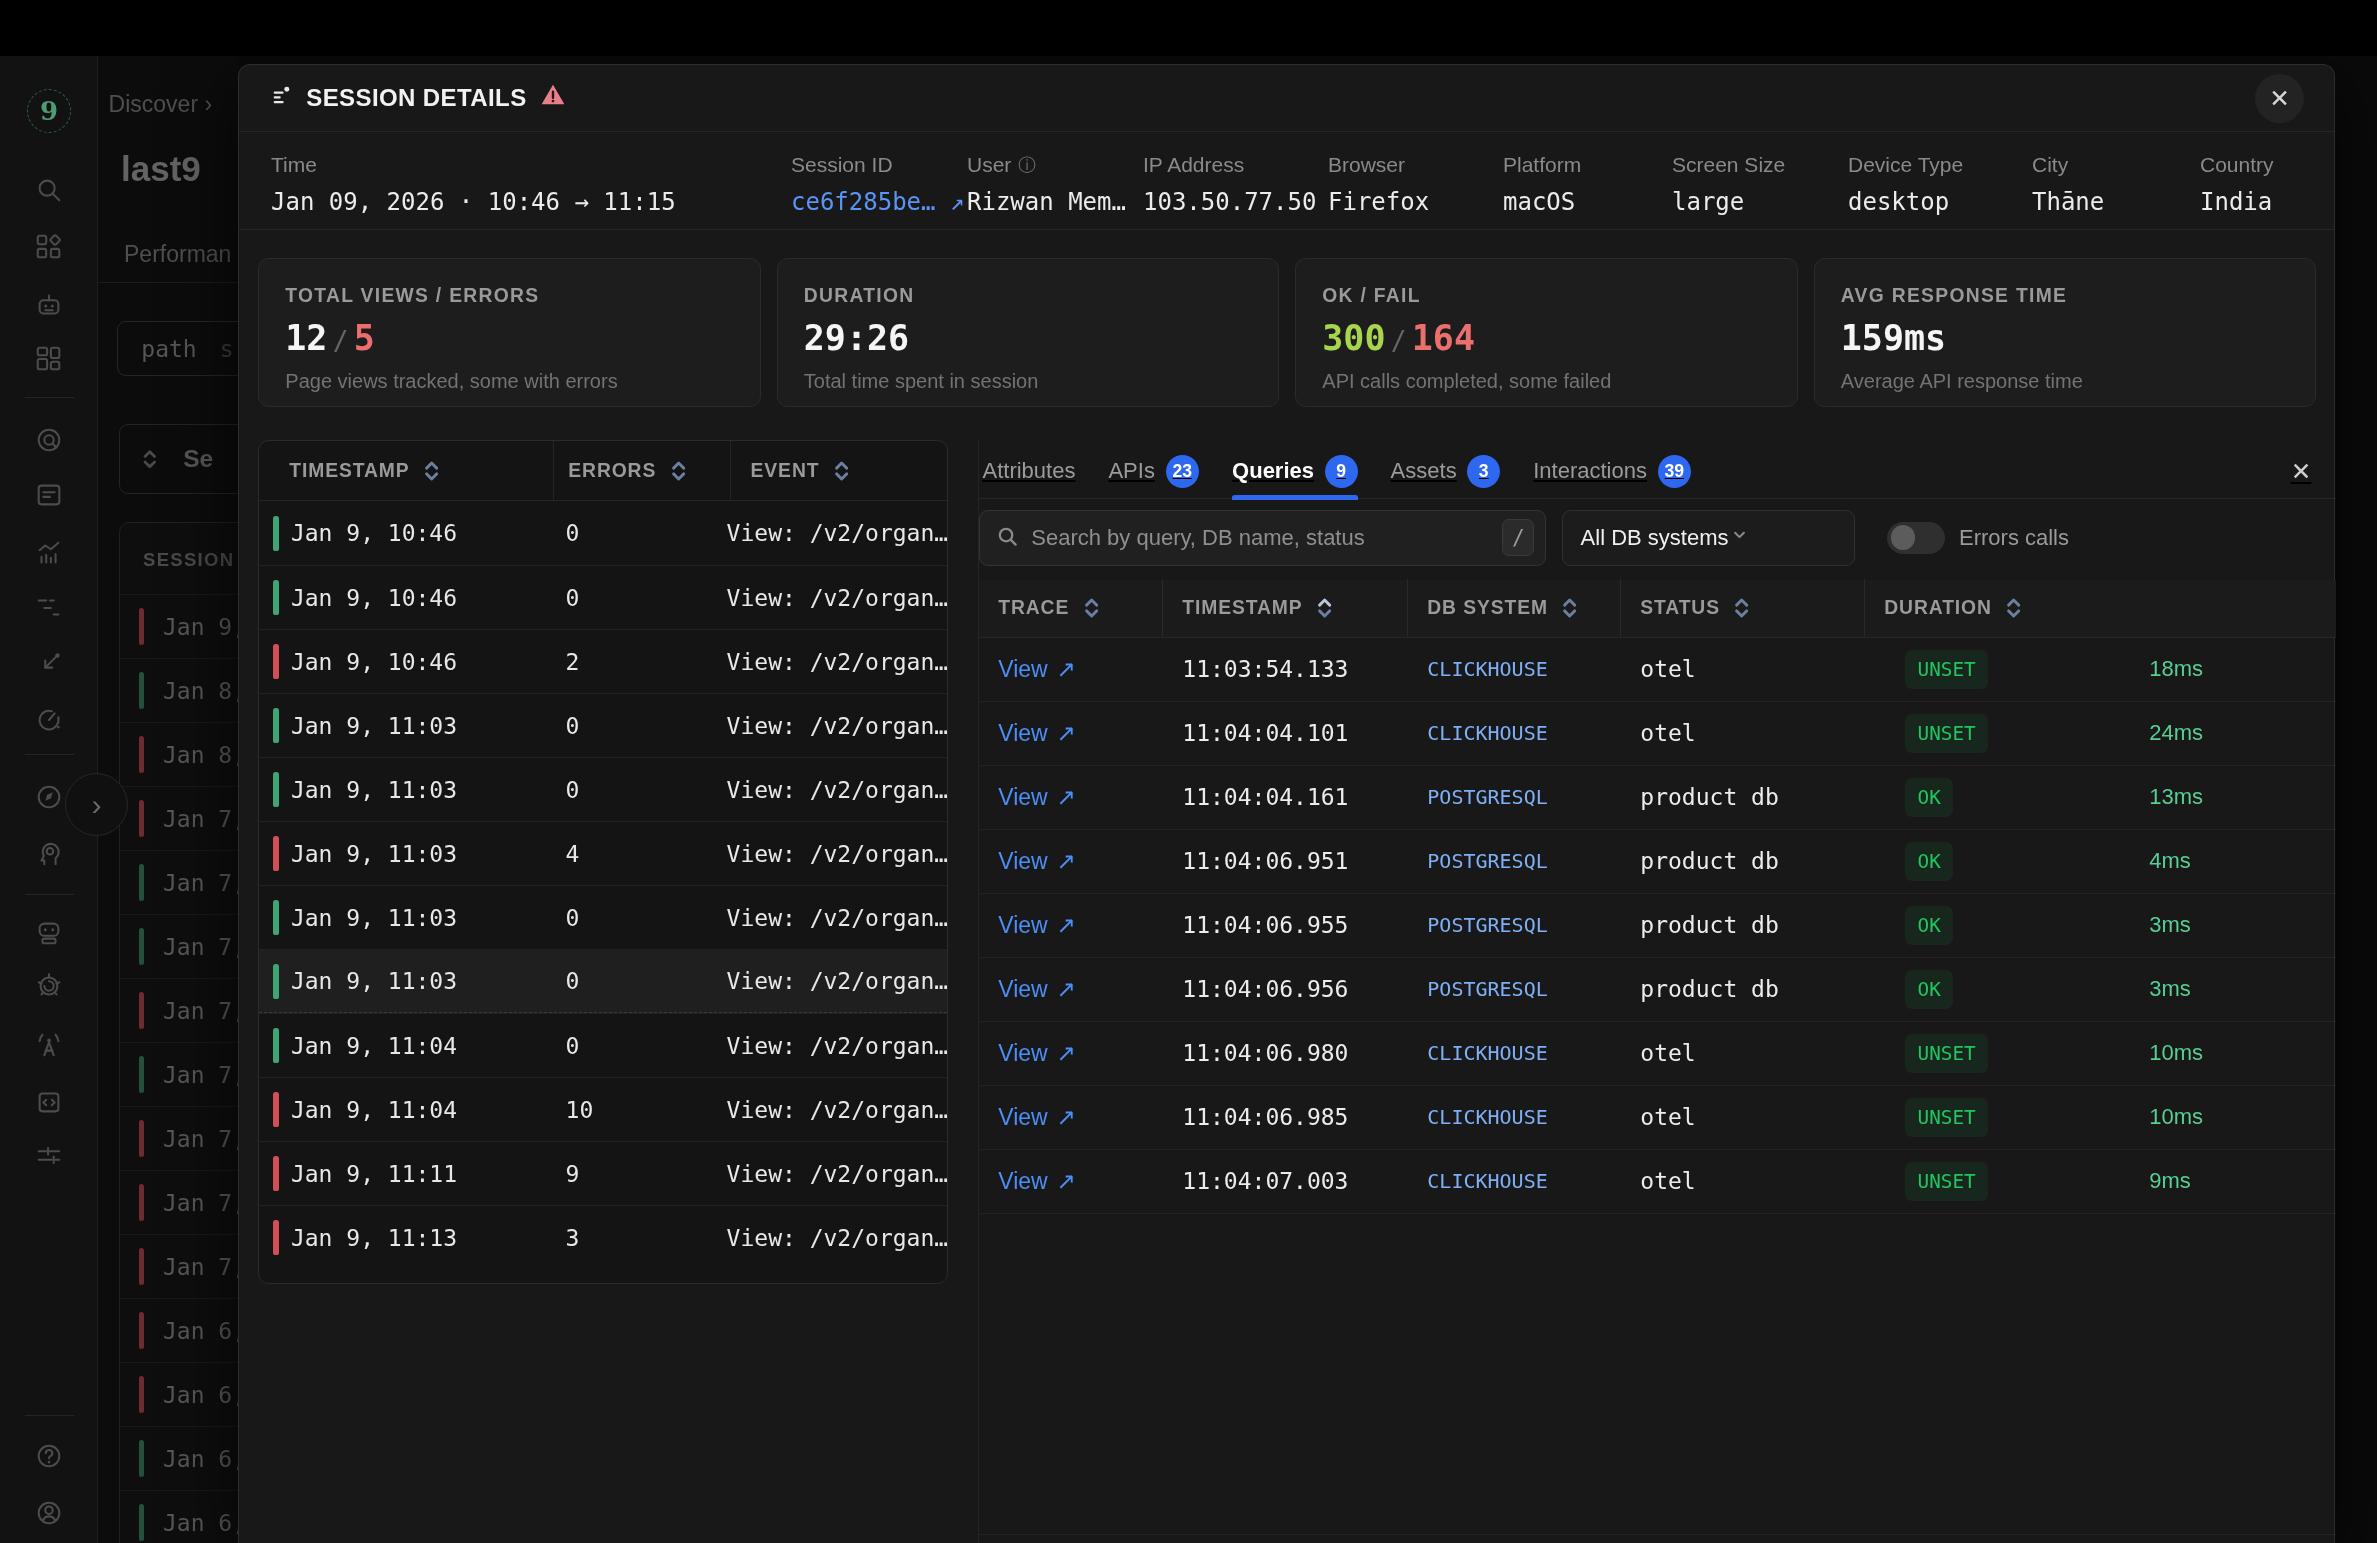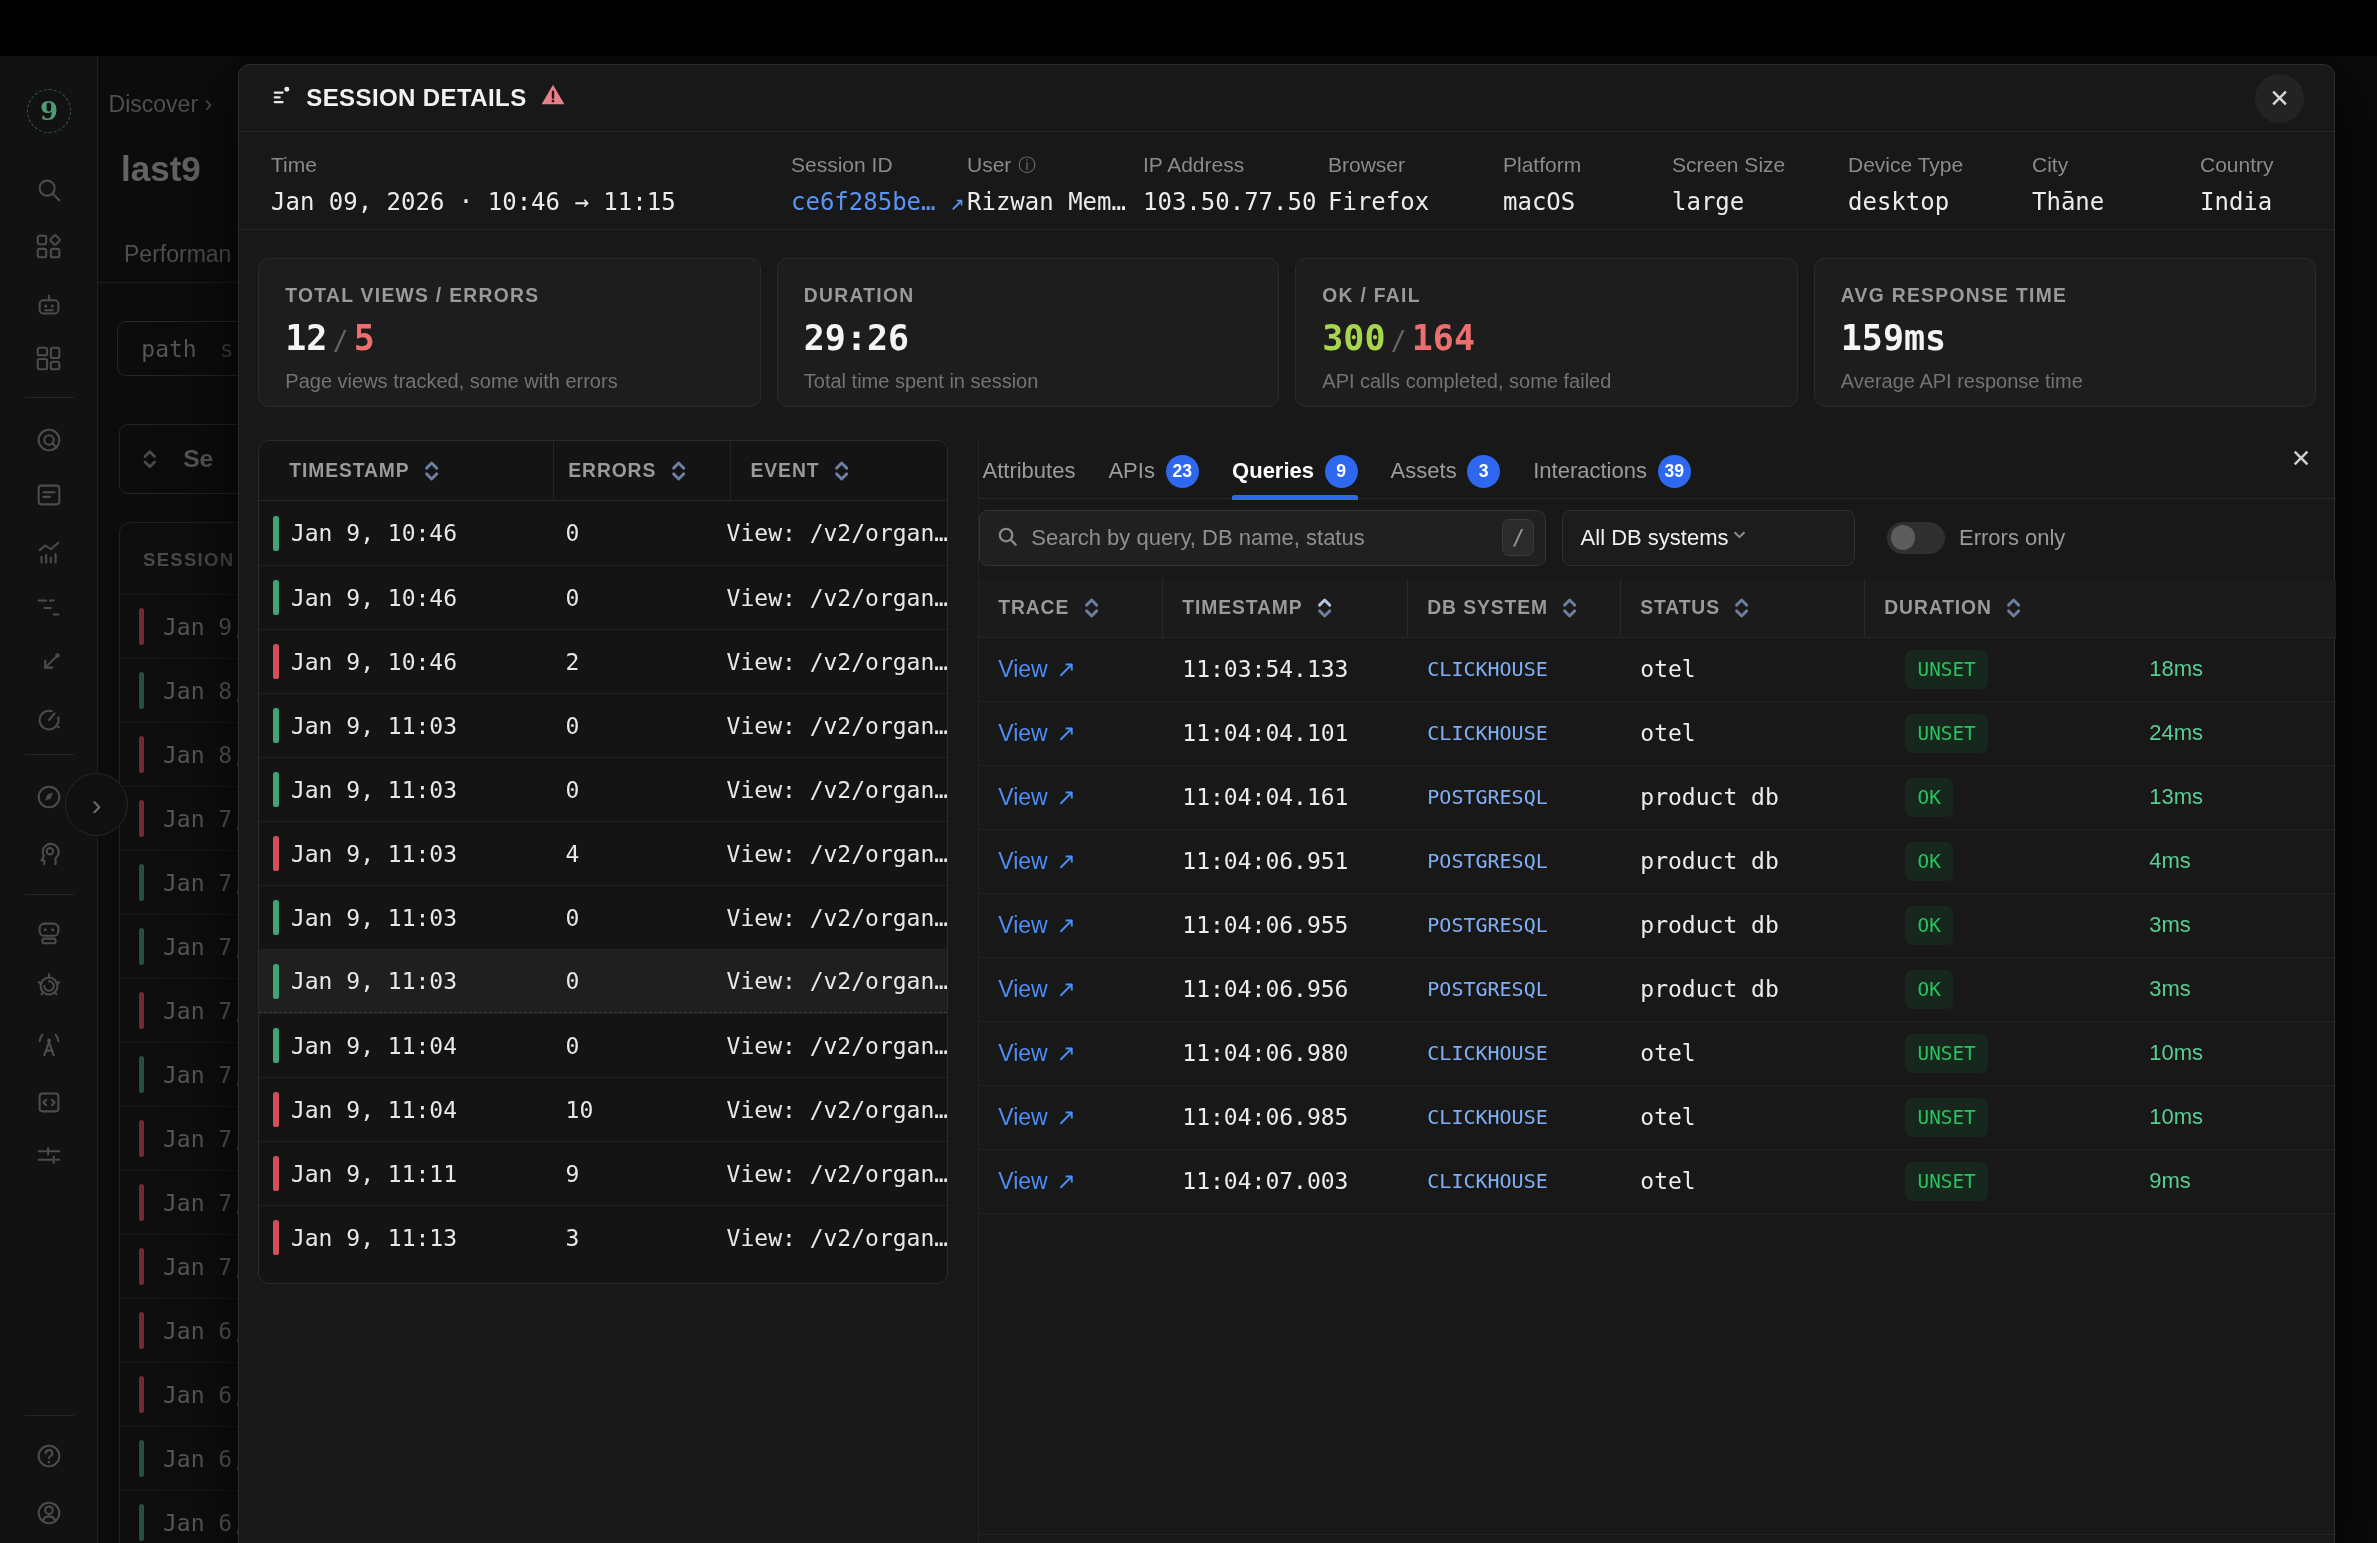--- a/index.html
+++ b/index.html
@@ -128,22 +128,22 @@
   .ev-ts { width: 271px; padding-left: 12.3px; font-size: 23px; color: #e8e8e8; font-family: "DejaVu Sans Mono", monospace; }
   .ev-errs { width: 177px; padding-left: 16px; font-size: 23px; color: #e8e8e8; font-family: "DejaVu Sans Mono", monospace; }
   .ev-event { flex: 1; text-align: right; padding-right: 16px; font-size: 23px; color: #e8e8e8; font-family: "DejaVu Sans Mono", monospace; white-space: nowrap; overflow: hidden; }
 
   
   .right-panel {
     position: absolute; left: 739px; top: 375px; width: 1358px; height: 1104px;
     border-left: 0.9px solid #242424;
   }
   .tabs-bar {
-    margin-top: 4.4px; height: 55px; display: flex; gap: 33px;
-    padding: 0 24.6px 0 3.5px; border-bottom: 0.9px solid #262626; position: relative;
+    margin-top: 4.4px; height: 55px; display: flex; align-items: center; gap: 33px;
+    padding: 0 24.6px 0 3.5px; border-bottom: 0.9px solid #262626; position: relative; text-decoration: underline;
   }
   .tab { position: relative; display: flex; align-items: center; gap: 10.6px; height: 55px; font-size: 22px; color: #9b9b9b; cursor: pointer; white-space: nowrap; }
   .tab.active { color: #fff; font-weight: bold; }
   .tab.active::after { content: ""; position: absolute; left: 0; right: 0; bottom: -0.9px; height: 4.4px; background: #2e68f1; border-radius: 2.6px 2.6px 0 0; }
   .tab-badge {
     background: #2e68f1; color: #fff; font-size: 17.6px; font-weight: bold;
     min-width: 33px; height: 33px; border-radius: 878px; padding: 0 7px;
     display: inline-flex; align-items: center; justify-content: center;
   }
   .tabs-close { margin-left: auto; color: #cfcfcf; font-size: 24.6px; cursor: pointer; }
@@ -696,21 +696,21 @@
         <div class="db-select">
           <span>All DB systems</span>
           <span><svg width="21" height="21" viewBox="0 0 24 24">
                 <polyline points="7,10 12,15 17,10"></polyline>
               </svg></span>
         </div>
         <div class="toggle-wrap">
           <div class="toggle">
               <div class="toggle-knob"></div>
             </div>
-          <span class="toggle-label">Errors only</span>
+          <span class="toggle-label">Errors calls</span>
         </div>
       </div>
 
       <div class="q-table">
         <div class="q-head">
           <div class="q-hcell qc1">
               <span>TRACE</span>
               <span class="sort-ic">
                 <svg width="19.3" height="26" viewBox="0 0 12 18">
                   <path d="M2.5 7 L6 3.5 L9.5 7"></path>

